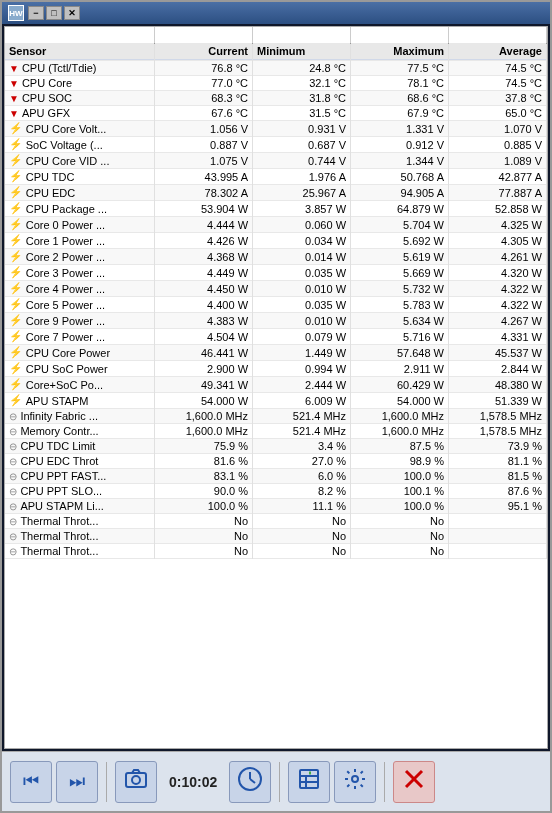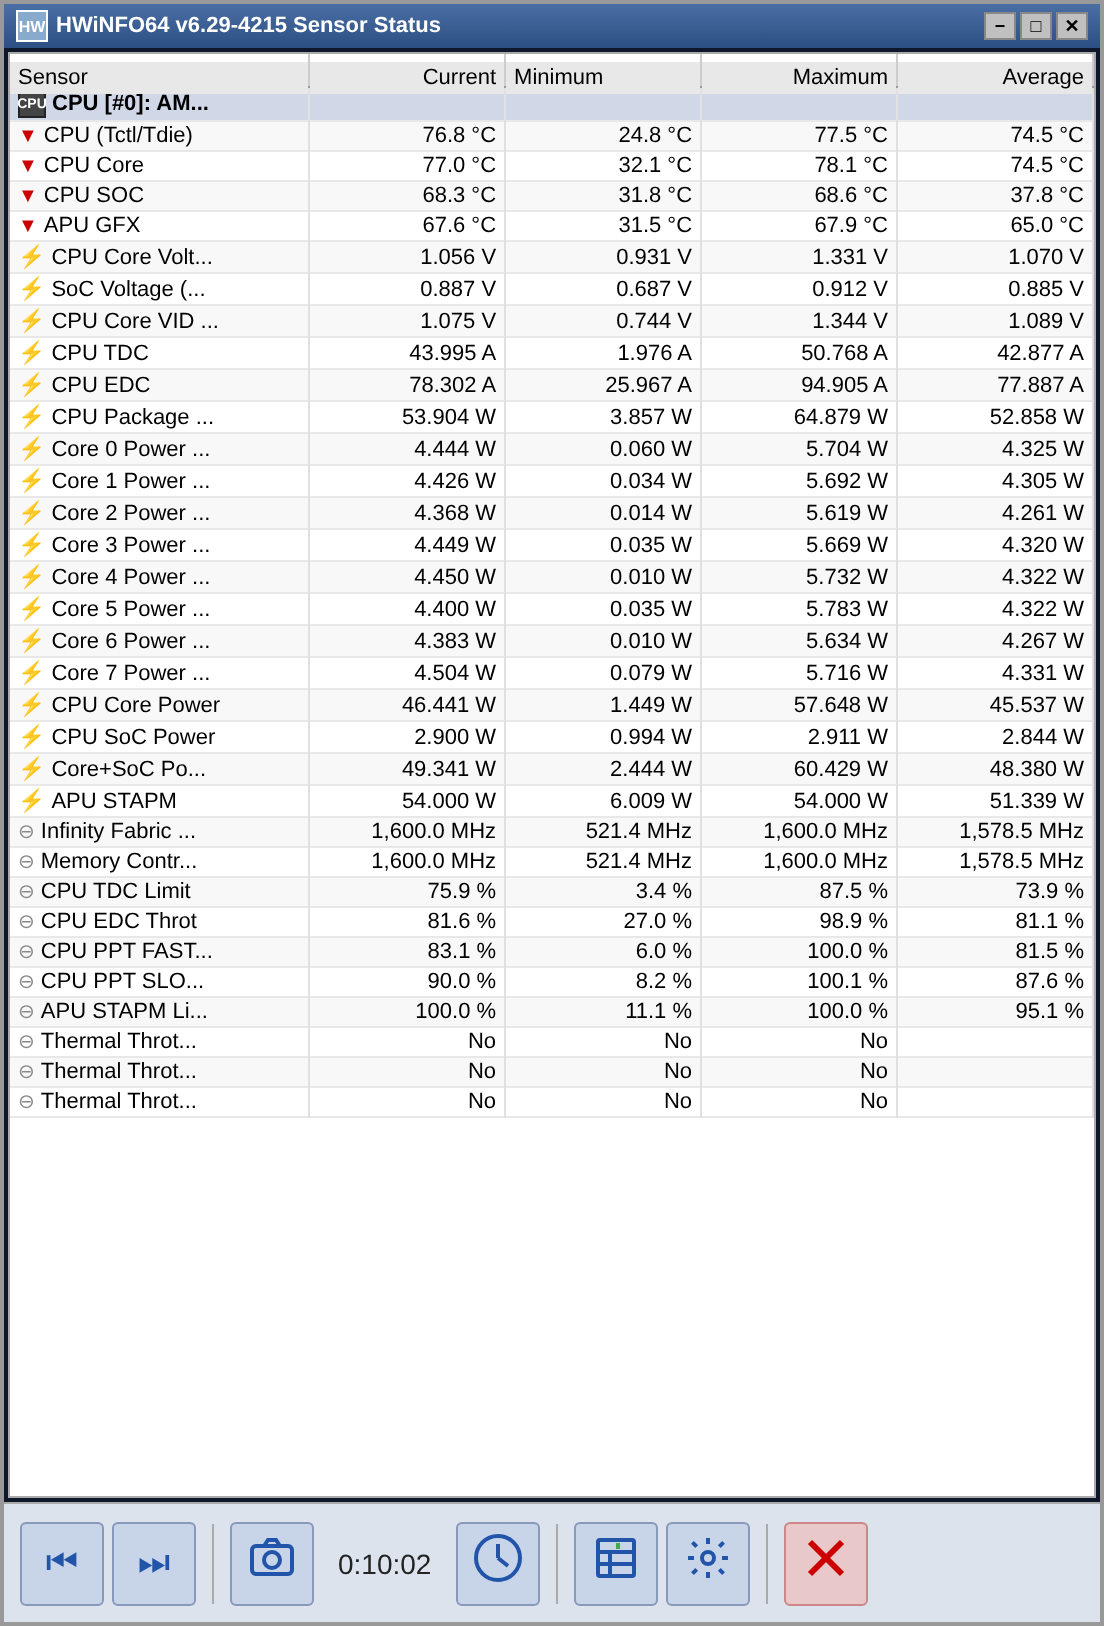--- a/index.html
+++ b/index.html
@@ -83,23 +83,23 @@
       border-collapse: collapse;
       table-layout: fixed;
     }
 
     thead th {
       background: #e8e8e8;
       border-bottom: 1px solid #999;
       border-right: 1px solid #ccc;
       padding: 2px 4px;
       text-align: left;
-      font-weight: normal;
+      font-weight: bold;
       position: sticky;
-      top: 4px;
+      top: 16px;
       z-index: 10;
       white-space: nowrap;
       overflow: hidden;
     }
 
     thead th:nth-child(1) { width: 145px; }
     thead th:nth-child(2) { width: 95px; text-align: right; }
     thead th:nth-child(3) { width: 95px; text-align: left; margin-left: 12px; }
     thead th:nth-child(4) { width: 95px; text-align: right; }
     thead th:nth-child(5) { width: 95px; text-align: right; }
@@ -192,39 +192,38 @@
 
     .toolbar-separator {
       width: 1px;
       height: 40px;
       background: #aaa;
       margin: 0 4px;
     }
 
     .timer-display {
       font-size: 14px;
-      font-weight: normal;
+      font-weight: bold;
       color: #222;
       padding: 0 8px;
     }
 
     .toolbar-btn-danger {
       background: #e8c8c8;
       border-color: #cc8888;
       color: #cc0000;
     }
   </style>
 </head>
 <body>
 
 <div class="window">
 
   <div class="title-bar">
     <div class="title-bar-icon">HW</div>
-    <span class="title-bar-text">HWiNFO64 v6.29-4215 Sensor Status</span>
     <div class="title-bar-buttons">
       <div class="title-btn">−</div>
       <div class="title-btn">□</div>
       <div class="title-btn">✕</div>
     </div>
   </div>
 
   <div class="table-container">
     <table>
       <thead>
@@ -438,21 +437,21 @@
             </td>
             <td>4.400 W</td>
             <td>0.035 W</td>
             <td>5.783 W</td>
             <td>4.322 W</td>
           </tr>
           <tr>
             <td>
               <span class="sensor-name">
                 <span class="icon-power">⚡</span>
-                <span>Core 6 Power ...</span>
+                <span>Core 9 Power ...</span>
               </span>
             </td>
             <td>4.383 W</td>
             <td>0.010 W</td>
             <td>5.634 W</td>
             <td>4.267 W</td>
           </tr>
           <tr>
             <td>
               <span class="sensor-name">

